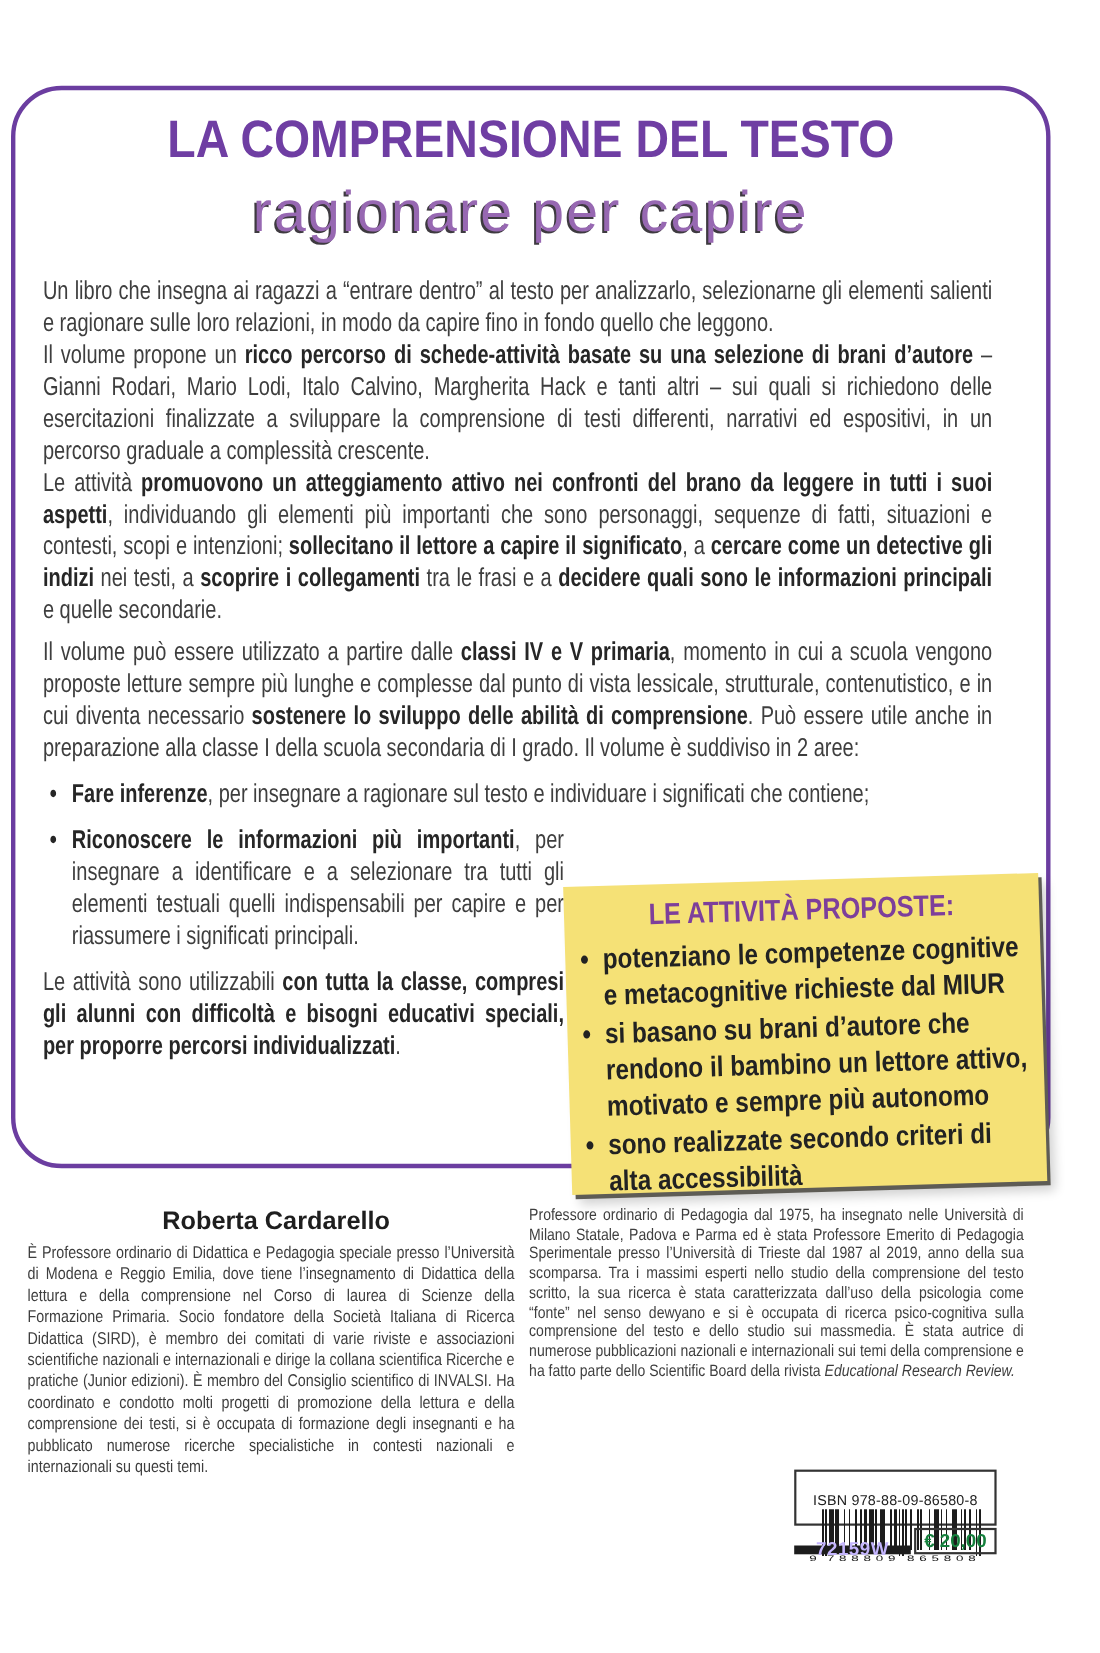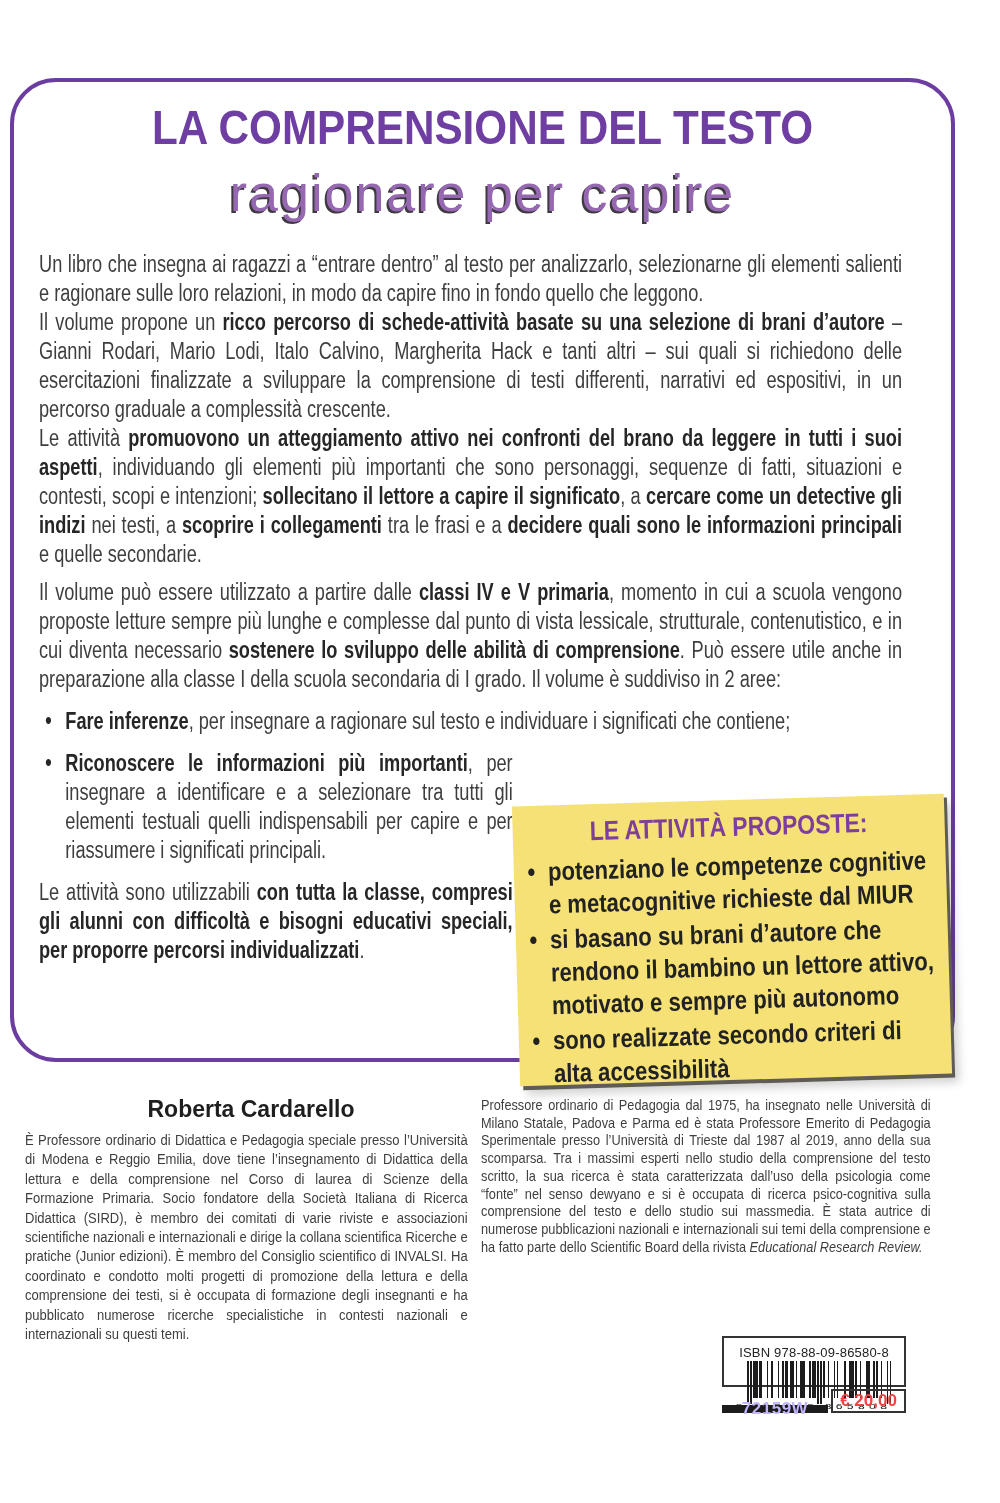--- a/index.html
+++ b/index.html
@@ -41,27 +41,27 @@
   .author.left{left:25px;width:452px;}
   .author.right{left:481px;width:452px;}
   .author h3{margin:0 0 7px;font-size:23px;color:#1E1E1E;text-align:center;}
   .bio{text-align:justify;color:#3E3E3E;}
   .bio i{font-style:italic;}
   .cx-l{width:527px;transform:scaleX(.84);transform-origin:0 0;font-size:15.5px;line-height:19.4px;}
   .cx-r{width:529px;transform:scaleX(.85);transform-origin:0 0;font-size:15px;line-height:17.7px;}
 
   
   .isbn{position:absolute;left:722px;top:1336px;width:184px;z-index:4;background:#fff;}
-  .isbn-top{border:2px solid #333;box-sizing:border-box;height:51px;text-align:center;padding-top:7px;}
+  .isbn-top{border:2px solid #333;box-sizing:border-box;height:51px;text-align:center;padding-top:18px;}
   .isbn-label{font-size:13px;color:#222;letter-spacing:.2px;white-space:nowrap;}
   svg.bars{display:block;margin:1px auto 0;}
   .isbn-row{display:flex;height:24px;margin-top:2px;}
   .code{width:106px;background:#1C1C1C;color:#c4b5fd;font-weight:bold;font-size:17px;
         display:flex;align-items:center;justify-content:center;letter-spacing:.5px;margin-top:16px;}
-  .price{flex:1;border:2px solid #333;box-sizing:border-box;margin-left:3px;color:#ef4444;
+  .price{flex:1;border:2px solid #333;box-sizing:border-box;margin-left:3px;color:#15803d;
          font-weight:bold;font-size:17px;display:flex;align-items:center;justify-content:center;}
 
   
   .credit{position:absolute;left:33px;top:1408px;font-size:14.5px;color:#4A4A4A;z-index:2;}
 </style>
 </head>
 <body>
 
 <div class="page">
 

